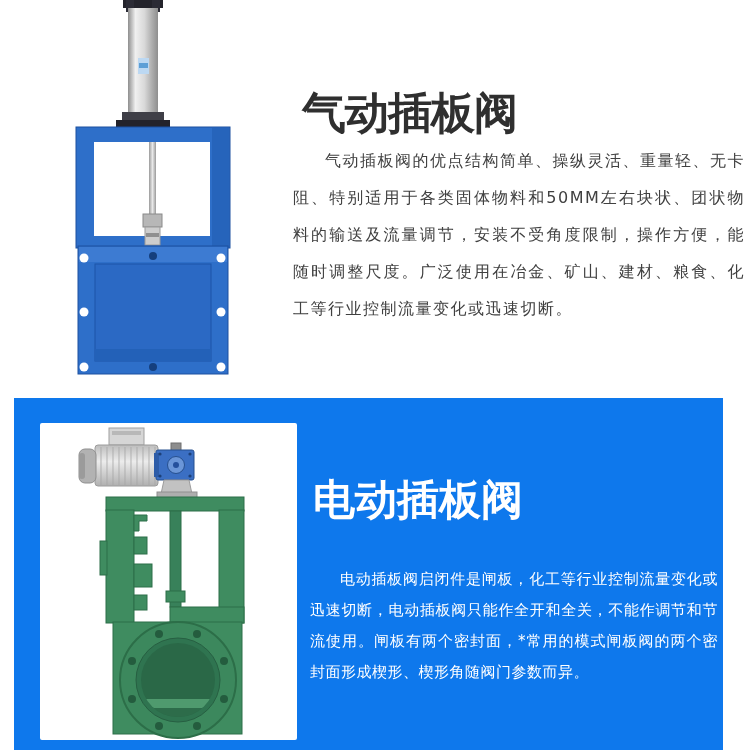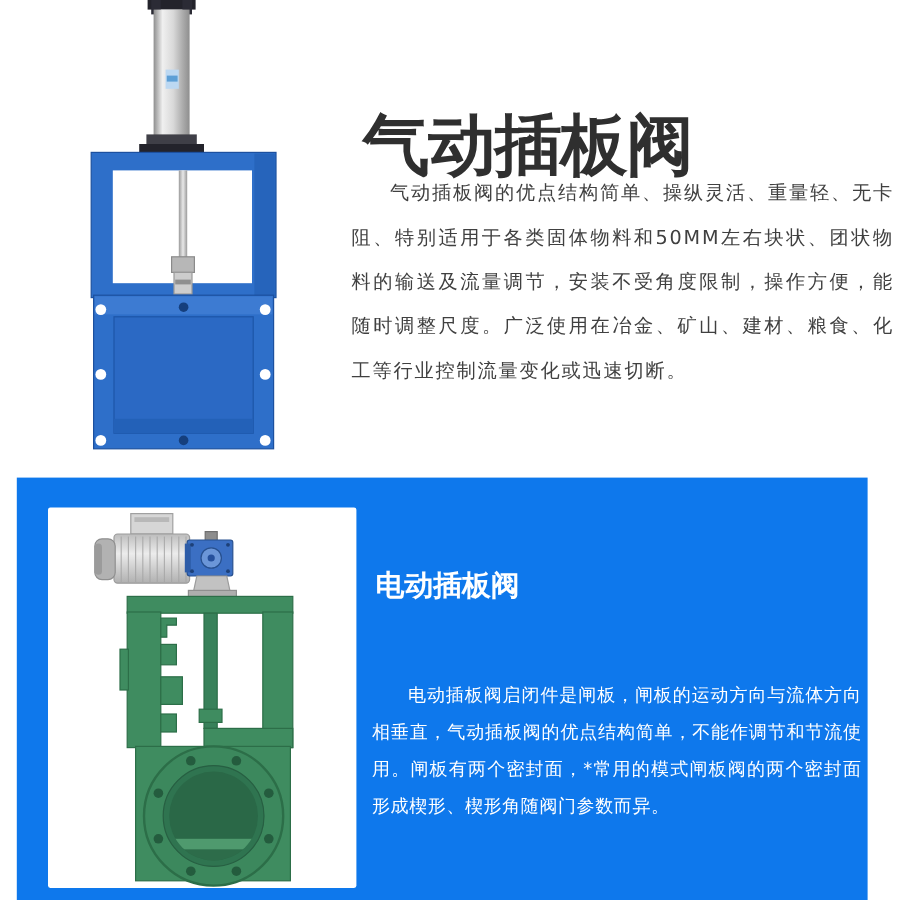--- a/index.html
+++ b/index.html
@@ -14,41 +14,41 @@
   body{
     width:750px;height:750px;background:#ffffff;
     font-family:"DejaVu Sans","Liberation Sans",sans-serif;
   }
   .page{position:relative;width:750px;height:750px;overflow:hidden;background:#ffffff;}
 
   
   .pneu-photo{position:absolute;left:0;top:0;width:300px;height:395px;}
   .pneu-title{
     position:absolute;left:302px;top:84px;margin:0;
-    font-size:56px;font-weight:700;color:var(--title-color);
+    font-size:44px;font-weight:700;color:var(--title-color);
     letter-spacing:-1px;white-space:nowrap;
   }
   .pneu-desc{
     position:absolute;left:293px;top:142px;width:452px;margin:0;
     font-size:16px;line-height:37px;letter-spacing:1.5px;
     color:var(--body-color);text-align:justify;text-indent:2em;
   }
 
   
   .panel{
     position:absolute;left:14px;top:398px;width:709px;height:352px;
     background:var(--panel-blue);
   }
   .card{
     position:absolute;left:26px;top:25px;width:257px;height:317px;
     background:#ffffff;border-radius:2px;overflow:hidden;
   }
   .elec-title{
     position:absolute;left:299px;top:74px;margin:0;
-    font-size:24px;font-weight:700;color:#ffffff;
+    font-size:42px;font-weight:700;color:#ffffff;
     letter-spacing:0;white-space:nowrap;
   }
   .elec-desc{
     position:absolute;left:296px;top:166px;width:408px;margin:0;
     font-size:15px;line-height:31px;letter-spacing:0.5px;
     color:#ffffff;text-align:justify;text-indent:2em;
   }
   svg{display:block;}
 </style>
 </head>
@@ -187,16 +187,16 @@
           <circle cx="119" cy="303" r="4" fill="#245c3e"></circle>
           <circle cx="92" cy="276" r="4" fill="#245c3e"></circle>
           <circle cx="92" cy="238" r="4" fill="#245c3e"></circle>
           <circle cx="119" cy="211" r="4" fill="#245c3e"></circle>
         </g>
       </svg>
     </div>
 
     <h2 class="elec-title">电动插板阀</h2>
 
-    <p class="elec-desc">电动插板阀启闭件是闸板，闸板的运动方向与流体方向相垂直，气动插板阀的优点结构简单，不能作调节和节流使用。闸板有两个密封面，*常用的模式闸板阀的两个密封面形成楔形、楔形角随阀门参数而异。</p>
+    <p class="elec-desc">电动插板阀启闭件是闸板，化工等行业控制流量变化或迅速切断，电动插板阀只能作全开和全关，不能作调节和节流使用。闸板有两个密封面，*常用的模式闸板阀的两个密封面形成楔形、楔形角随阀门参数而异。</p>
   </section>
 
 </div>
 
 </body></html>

